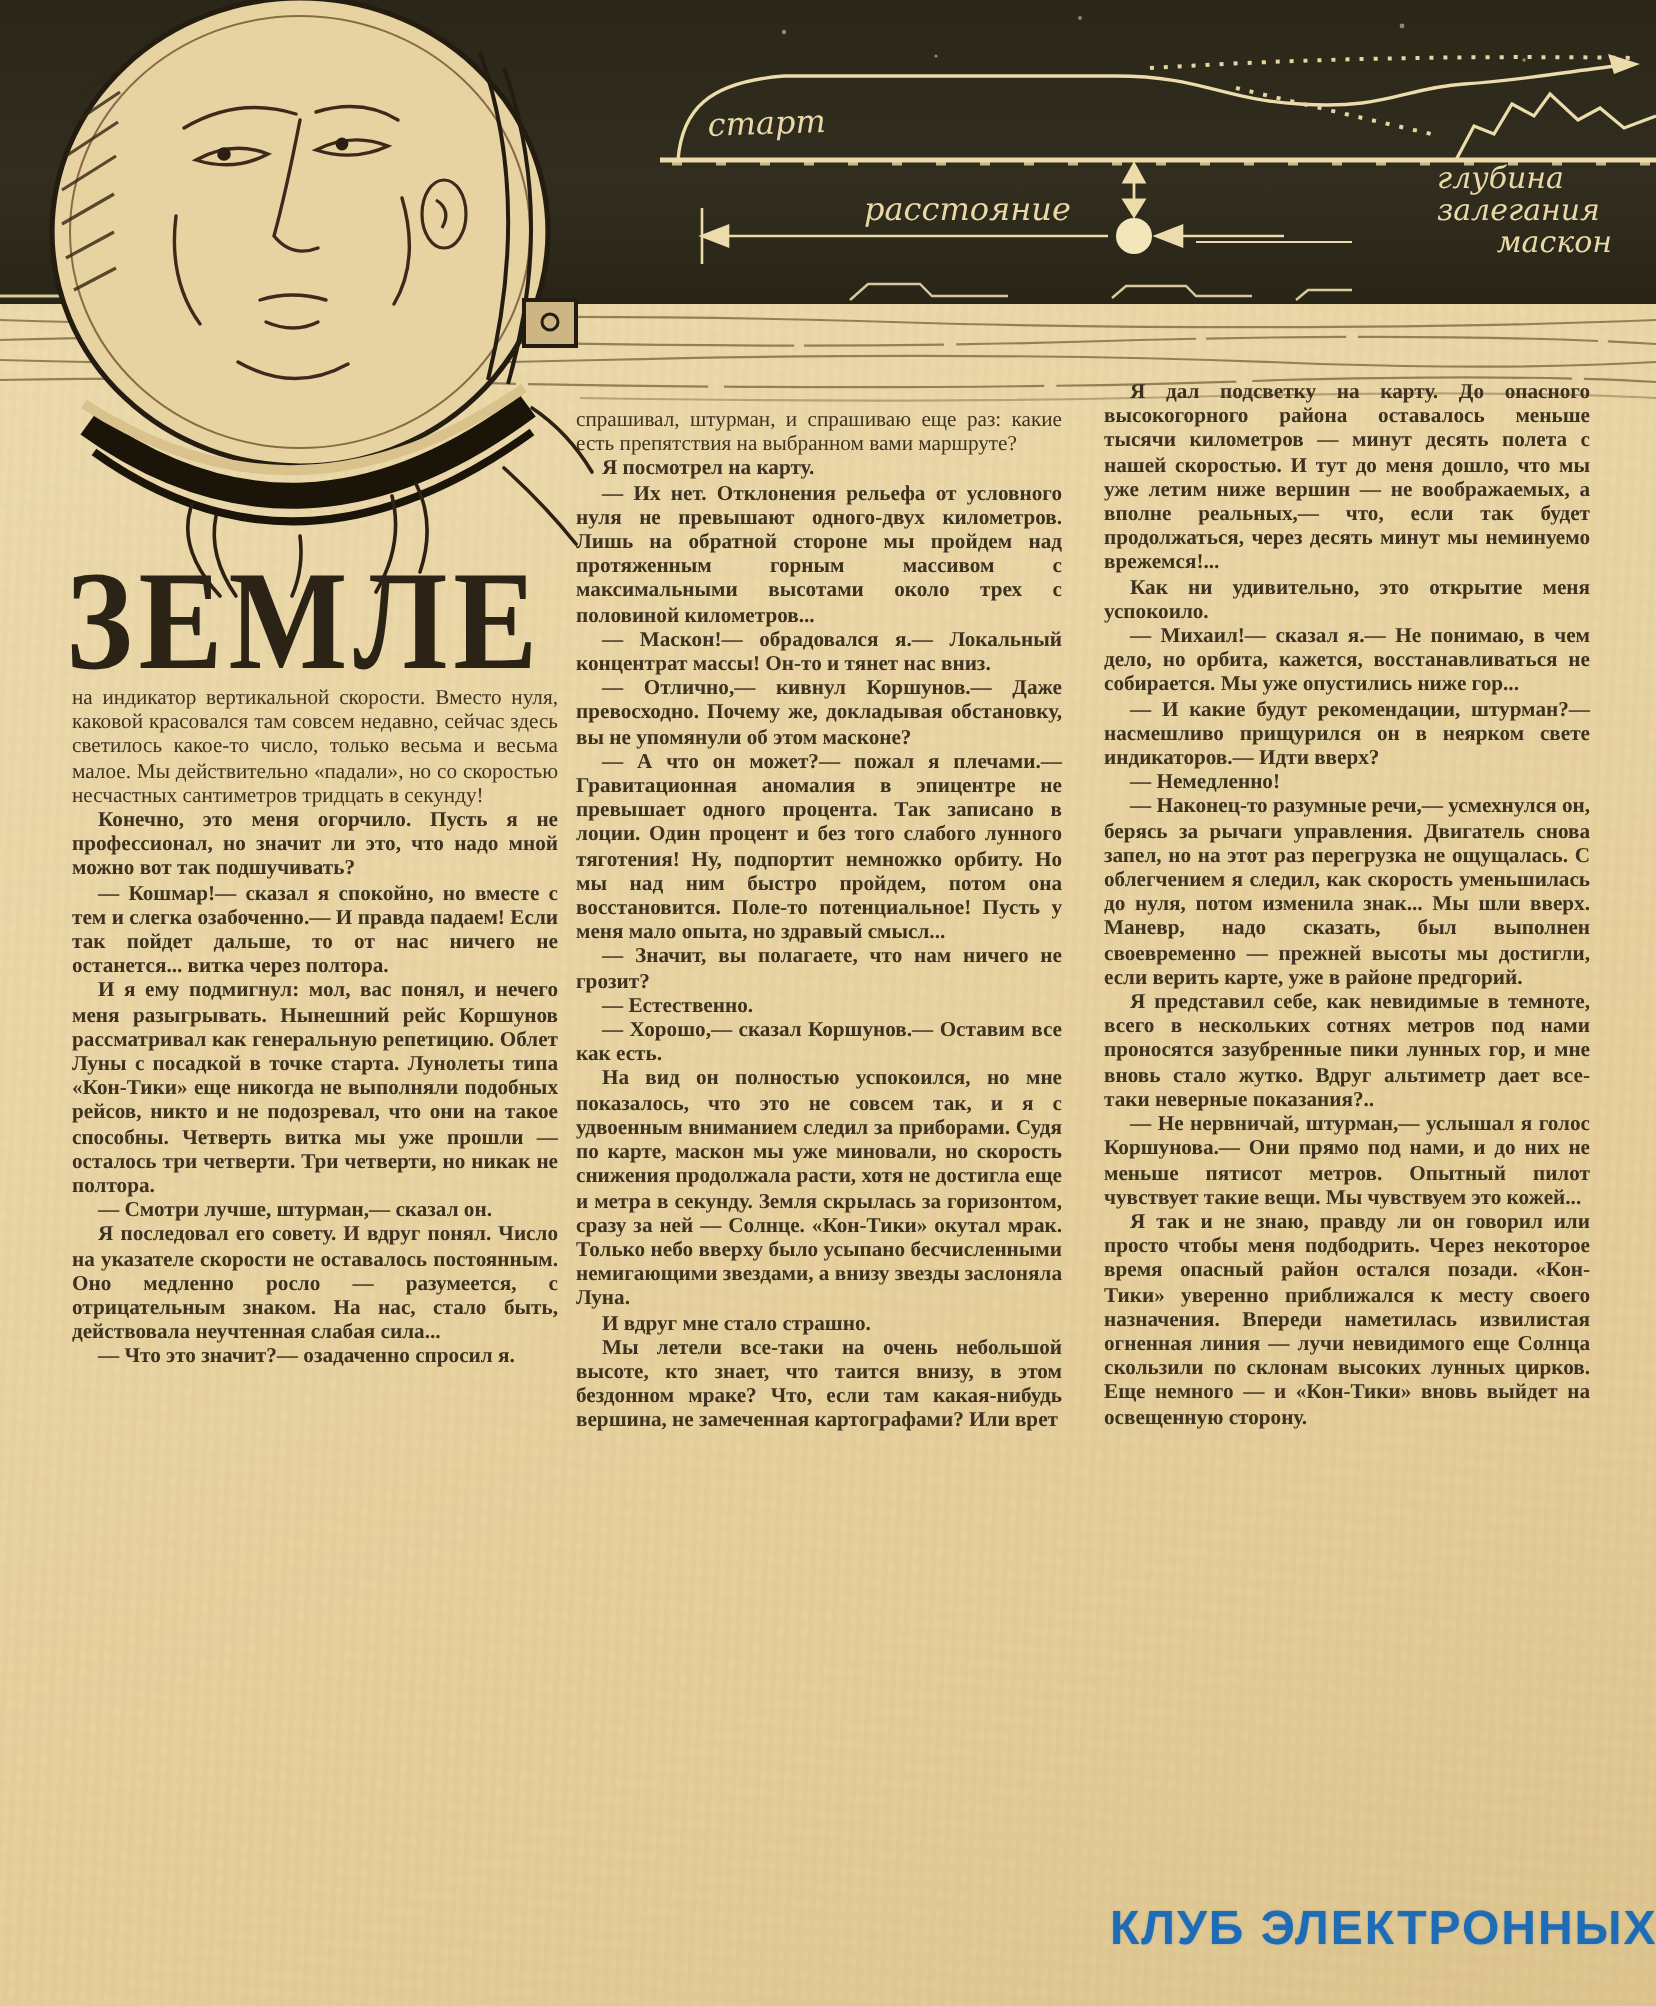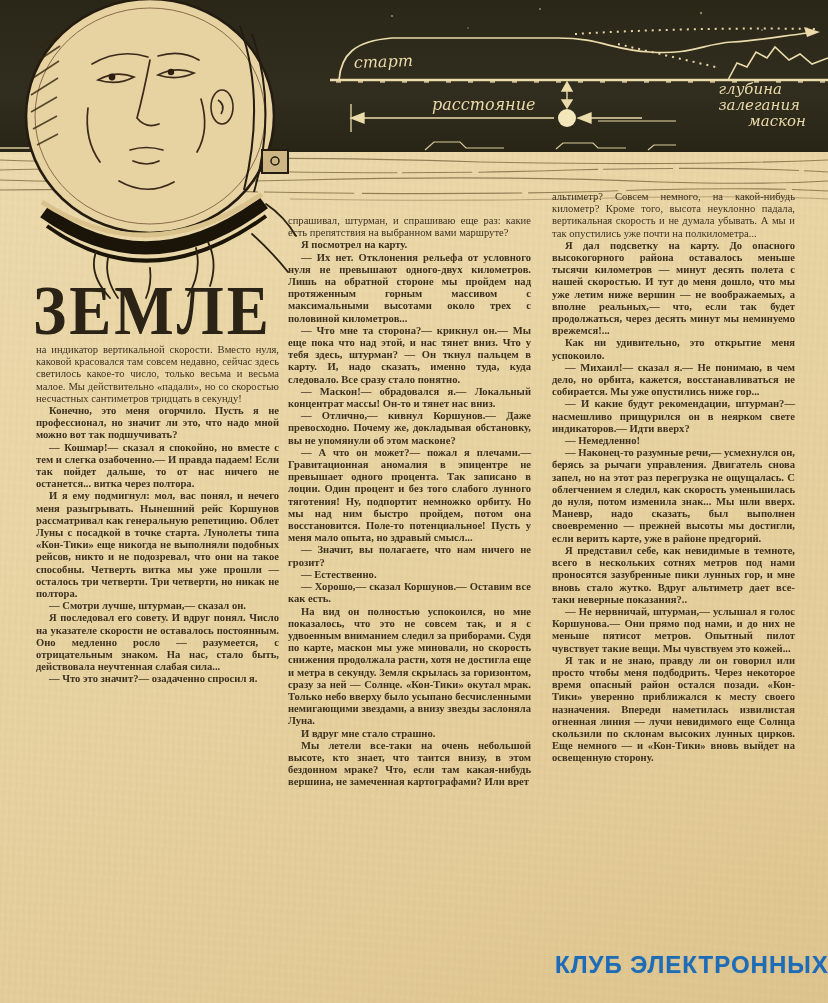--- a/index.html
+++ b/index.html
@@ -12,21 +12,21 @@
   .diagram{position:absolute;left:0;top:0;}
   .cosmonaut{position:absolute;left:0;top:0;}
   .headline{position:absolute;left:33px;top:276px;width:250px;
        font-family:"Liberation Serif",serif;font-weight:bold;font-size:63px;line-height:1;
        letter-spacing:3px;color:#2b2315;transform:scaleY(1.12);transform-origin:top left;}
   .col{position:absolute;width:243px;color:#3d3220;font-size:10.6px;line-height:12.2px;
        text-align:justify;}
   .col p{margin:0;}
   .col p.ind{text-indent:13px;font-weight:bold;}
   #col1{left:36px;top:344px;height:590px;}
-  #col2{left:288px;top:205px;height:760px;margin-top:10px;}
+  #col2{left:288px;top:205px;height:760px;}
   #col3{left:552px;top:191px;height:756px;}
   .club{position:absolute;left:555px;top:951px;width:265px;
        font-family:"Liberation Sans",sans-serif;font-weight:bold;font-size:24px;
        letter-spacing:1px;color:#1e6cb6;white-space:nowrap;
        text-shadow:0 0 1px rgba(30,108,182,.4);}
   .dlabel{font-family:"DejaVu Serif",serif;font-style:italic;fill:#ead9a8;}
 </style>
 </head>
 <body>
 
@@ -161,33 +161,31 @@
     <p class="ind">— Кошмар!— сказал я спокойно, но вместе с тем и слегка озабоченно.— И правда падаем! Если так пойдет дальше, то от нас ничего не останется... витка через полтора.</p>
     <p class="ind">И я ему подмигнул: мол, вас понял, и нечего меня разыгрывать. Нынешний рейс Коршунов рассматривал как генеральную репетицию. Облет Луны с посадкой в точке старта. Лунолеты типа «Кон-Тики» еще никогда не выполняли подобных рейсов, никто и не подозревал, что они на такое способны. Четверть витка мы уже прошли — осталось три четверти. Три четверти, но никак не полтора.</p>
     <p class="ind">— Смотри лучше, штурман,— сказал он.</p>
     <p class="ind">Я последовал его совету. И вдруг понял. Число на указателе скорости не оставалось постоянным. Оно медленно росло — разумеется, с отрицательным знаком. На нас, стало быть, действовала неучтенная слабая сила...</p>
     <p class="ind">— Что это значит?— озадаченно спросил я.</p>
   </div>
 <div class="col" id="col2">
     <p class="">спрашивал, штурман, и спрашиваю еще раз: какие есть препятствия на выбранном вами маршруте?</p>
     <p class="ind">Я посмотрел на карту.</p>
     <p class="ind">— Их нет. Отклонения рельефа от условного нуля не превышают одного-двух километров. Лишь на обратной стороне мы пройдем над протяженным горным массивом с максимальными высотами около трех с половиной километров...</p>
-    <p class="ind">— Что мне та сторона?— крикнул он.— Мы еще пока что над этой, и нас тянет вниз. Что у тебя здесь, штурман? — Он ткнул пальцем в карту. И, надо сказать, именно туда, куда следовало. Все сразу стало понятно.</p>
     <p class="ind">— Маскон!— обрадовался я.— Локальный концентрат массы! Он-то и тянет нас вниз.</p>
     <p class="ind">— Отлично,— кивнул Коршунов.— Даже превосходно. Почему же, докладывая обстановку, вы не упомянули об этом масконе?</p>
     <p class="ind">— А что он может?— пожал я плечами.— Гравитационная аномалия в эпицентре не превышает одного процента. Так записано в лоции. Один процент и без того слабого лунного тяготения! Ну, подпортит немножко орбиту. Но мы над ним быстро пройдем, потом она восстановится. Поле-то потенциальное! Пусть у меня мало опыта, но здравый смысл...</p>
     <p class="ind">— Значит, вы полагаете, что нам ничего не грозит?</p>
     <p class="ind">— Естественно.</p>
     <p class="ind">— Хорошо,— сказал Коршунов.— Оставим все как есть.</p>
     <p class="ind">На вид он полностью успокоился, но мне показалось, что это не совсем так, и я с удвоенным вниманием следил за приборами. Судя по карте, маскон мы уже миновали, но скорость снижения продолжала расти, хотя не достигла еще и метра в секунду. Земля скрылась за горизонтом, сразу за ней — Солнце. «Кон-Тики» окутал мрак. Только небо вверху было усыпано бесчисленными немигающими звездами, а внизу звезды заслоняла Луна.</p>
     <p class="ind">И вдруг мне стало страшно.</p>
     <p class="ind">Мы летели все-таки на очень небольшой высоте, кто знает, что таится внизу, в этом бездонном мраке? Что, если там какая-нибудь вершина, не замеченная картографами? Или врет</p>
   </div>
 <div class="col" id="col3">
-    <p class="">альтиметр? Совсем немного, на какой-нибудь километр? Кроме того, высота неуклонно падала, вертикальная скорость и не думала убывать. А мы и так опустились уже почти на полкилометра...</p>
     <p class="ind">Я дал подсветку на карту. До опасного высокогорного района оставалось меньше тысячи километров — минут десять полета с нашей скоростью. И тут до меня дошло, что мы уже летим ниже вершин — не воображаемых, а вполне реальных,— что, если так будет продолжаться, через десять минут мы неминуемо врежемся!...</p>
     <p class="ind">Как ни удивительно, это открытие меня успокоило.</p>
     <p class="ind">— Михаил!— сказал я.— Не понимаю, в чем дело, но орбита, кажется, восстанавливаться не собирается. Мы уже опустились ниже гор...</p>
     <p class="ind">— И какие будут рекомендации, штурман?— насмешливо прищурился он в неярком свете индикаторов.— Идти вверх?</p>
     <p class="ind">— Немедленно!</p>
     <p class="ind">— Наконец-то разумные речи,— усмехнулся он, берясь за рычаги управления. Двигатель снова запел, но на этот раз перегрузка не ощущалась. С облегчением я следил, как скорость уменьшилась до нуля, потом изменила знак... Мы шли вверх. Маневр, надо сказать, был выполнен своевременно — прежней высоты мы достигли, если верить карте, уже в районе предгорий.</p>
     <p class="ind">Я представил себе, как невидимые в темноте, всего в нескольких сотнях метров под нами проносятся зазубренные пики лунных гор, и мне вновь стало жутко. Вдруг альтиметр дает все-таки неверные показания?..</p>
     <p class="ind">— Не нервничай, штурман,— услышал я голос Коршунова.— Они прямо под нами, и до них не меньше пятисот метров. Опытный пилот чувствует такие вещи. Мы чувствуем это кожей...</p>
     <p class="ind">Я так и не знаю, правду ли он говорил или просто чтобы меня подбодрить. Через некоторое время опасный район остался позади. «Кон-Тики» уверенно приближался к месту своего назначения. Впереди наметилась извилистая огненная линия — лучи невидимого еще Солнца скользили по склонам высоких лунных цирков. Еще немного — и «Кон-Тики» вновь выйдет на освещенную сторону.</p>
   </div>

